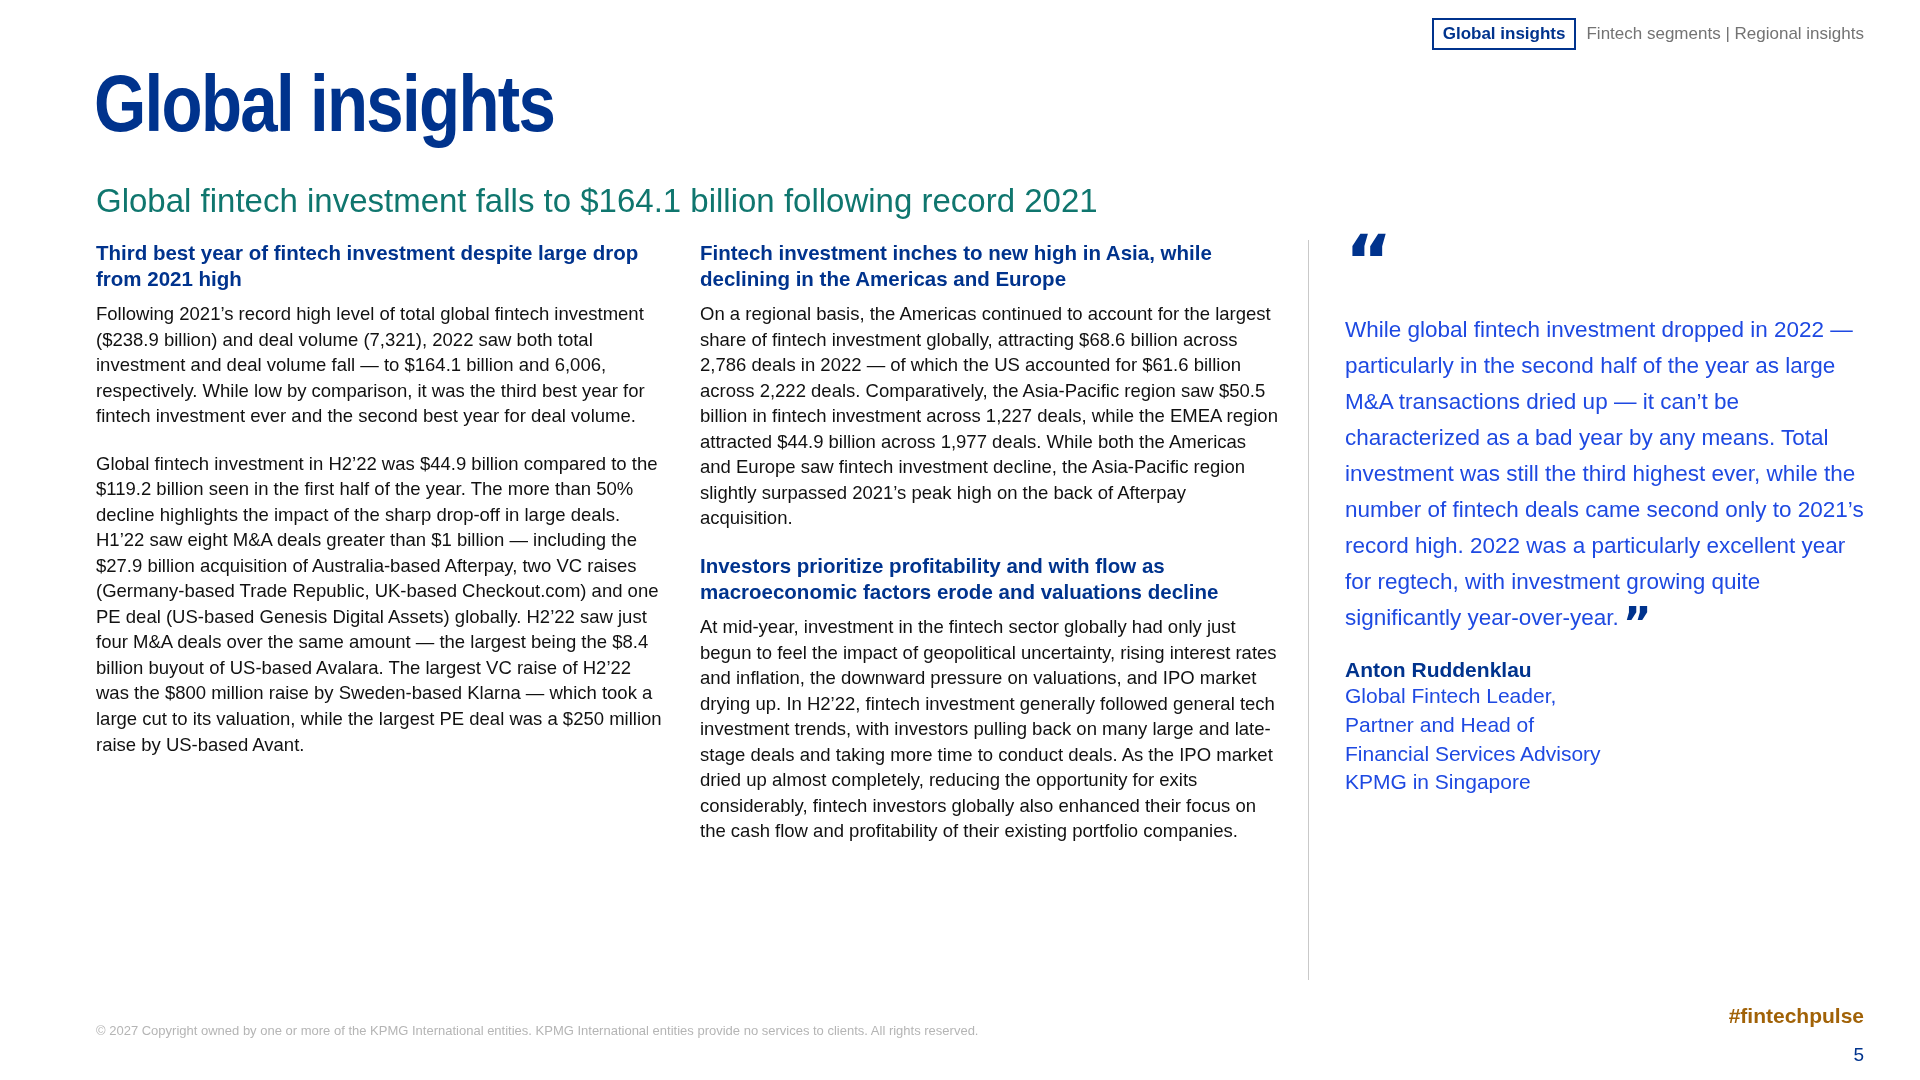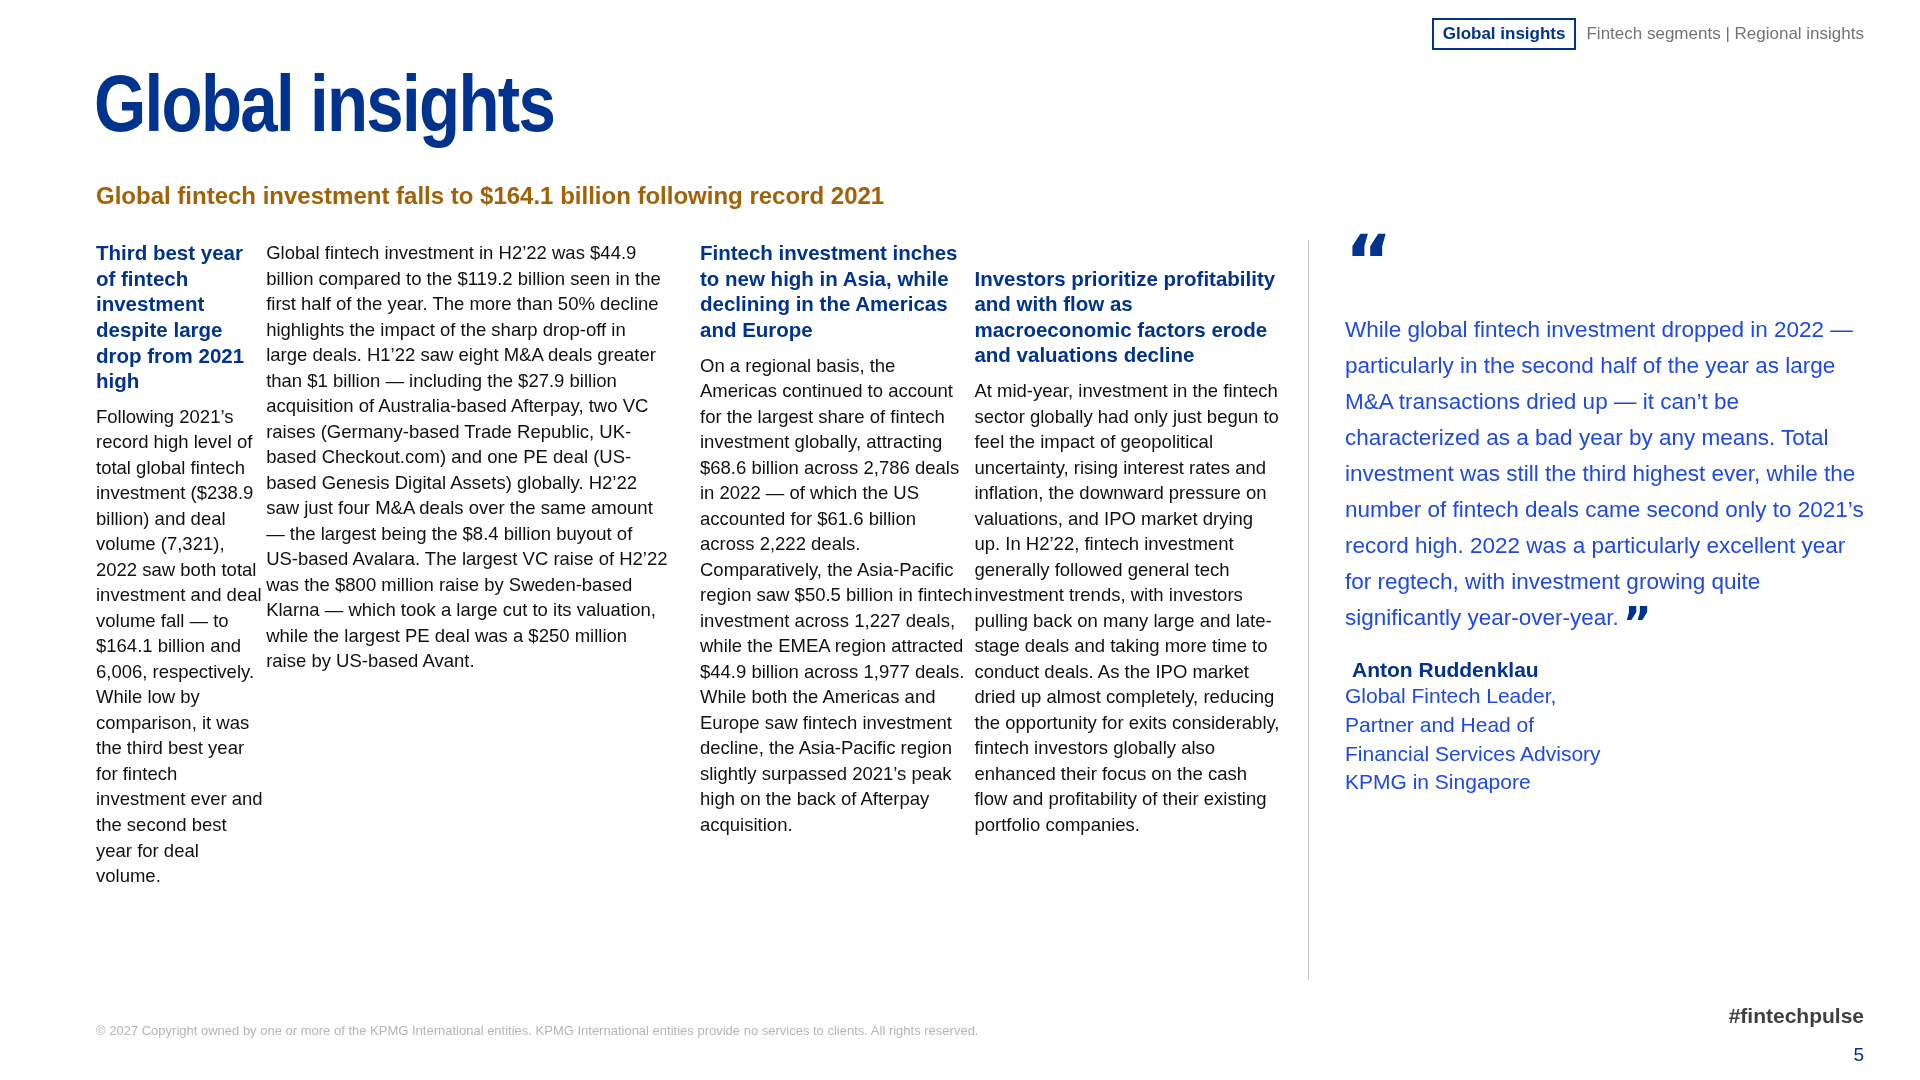--- a/index.html
+++ b/index.html
@@ -37,32 +37,32 @@
     color:#00338D;
     font-size:80px;
     font-weight:800;
     letter-spacing:-2px;
     transform:scaleX(0.84);
     transform-origin:left center;
     white-space:nowrap;
   }
   .page-subtitle {
     position:absolute; top:182px; left:96px;
-    color:#a16207;
-    font-size:24px;
-    font-weight:bold;
+    color:#0f766e;
+    font-size:33px;
+    font-weight:normal;
   }
 
   
   .content {
     position:absolute; top:240px; left:96px; right:56px;
     display:flex;
     align-items:flex-start;
   }
-  .col { display:flex; flex-direction:row; }
+  .col { display:flex; flex-direction:column; }
   .col-1 { width:572px; margin-right:32px; }
   .col-2 { width:580px; margin-right:28px;align-items:flex-end; }
   .section { margin-bottom:22px; }
   .section h3 {
     color:#00338D;
     font-size:20.5px;
     line-height:1.25;
     font-weight:bold;
     margin-bottom:10px;
   }
@@ -100,37 +100,36 @@
     line-height:0;
     vertical-align:-14px;
     font-family:"DejaVu Sans", sans-serif;
     margin-left:4px;
   }
   .quote-author {
     margin-top:22px;
     color:#00338D;
     font-size:21px;
     font-weight:bold;
-    margin-left:7px;
   }
   .quote-role {
     color:#1E49E2;
     font-size:21px;
     line-height:1.37;
   }
 
   
   .copyright {
     position:absolute; left:96px; bottom:42px;
     color:#b5b5b5;
     font-size:13px;
   }
   .hashtag {
     position:absolute; right:56px; bottom:52px;
-    color:#404040;
+    color:#a16207;
     font-size:21px;
     font-weight:bold;
   }
   .page-number {
     position:absolute; right:56px; bottom:14px;
     color:#00338D;
     font-size:19px;
   }
 </style>
 </head>

